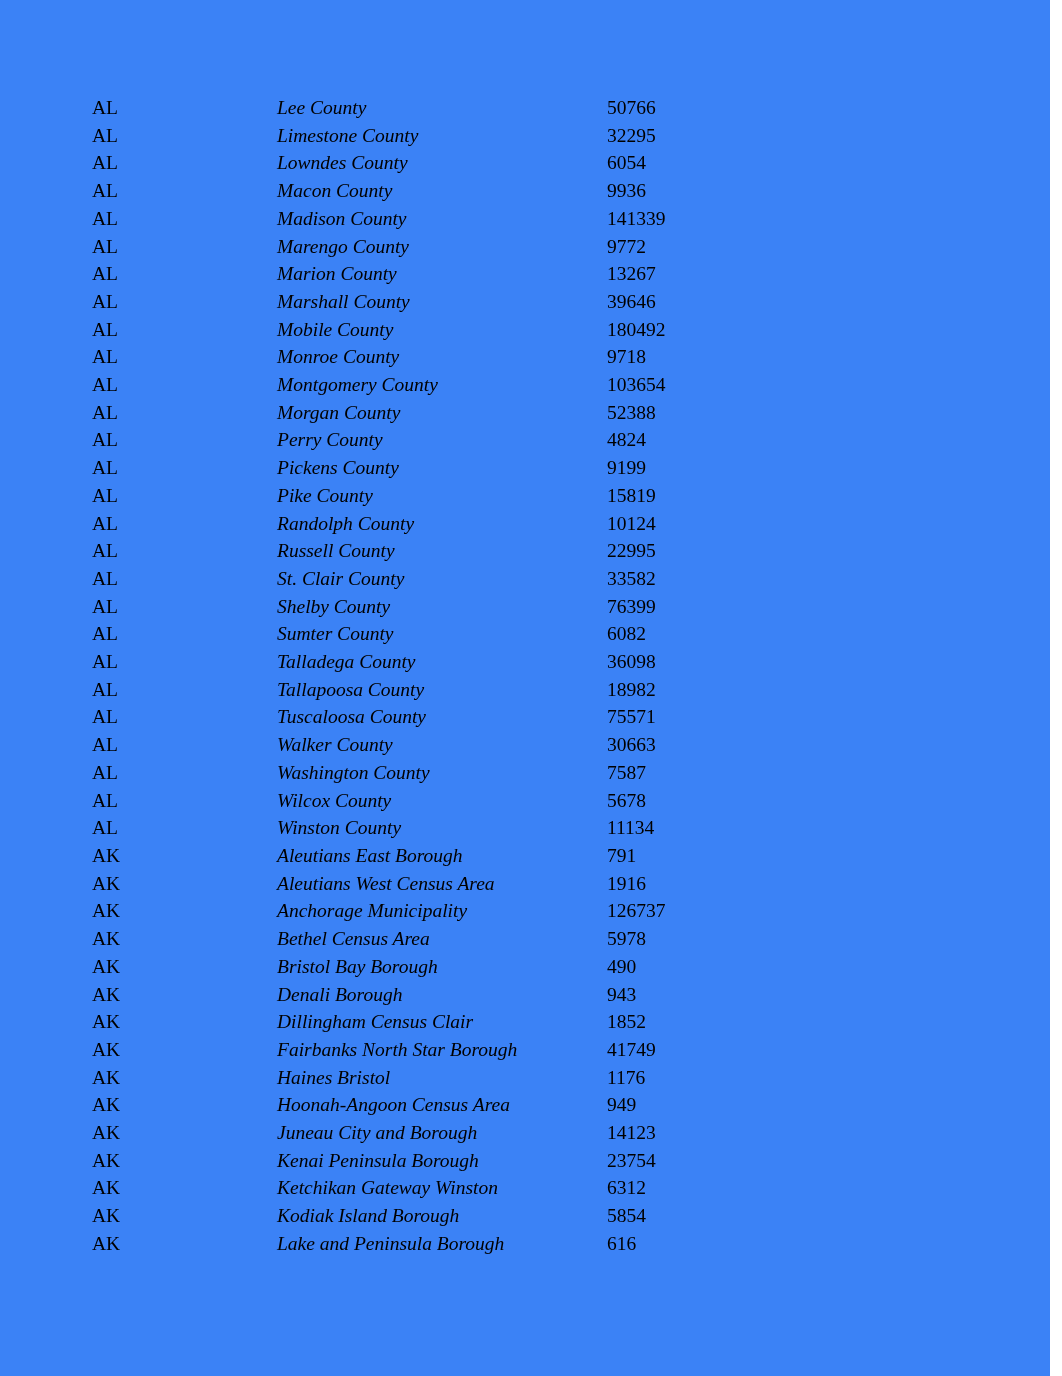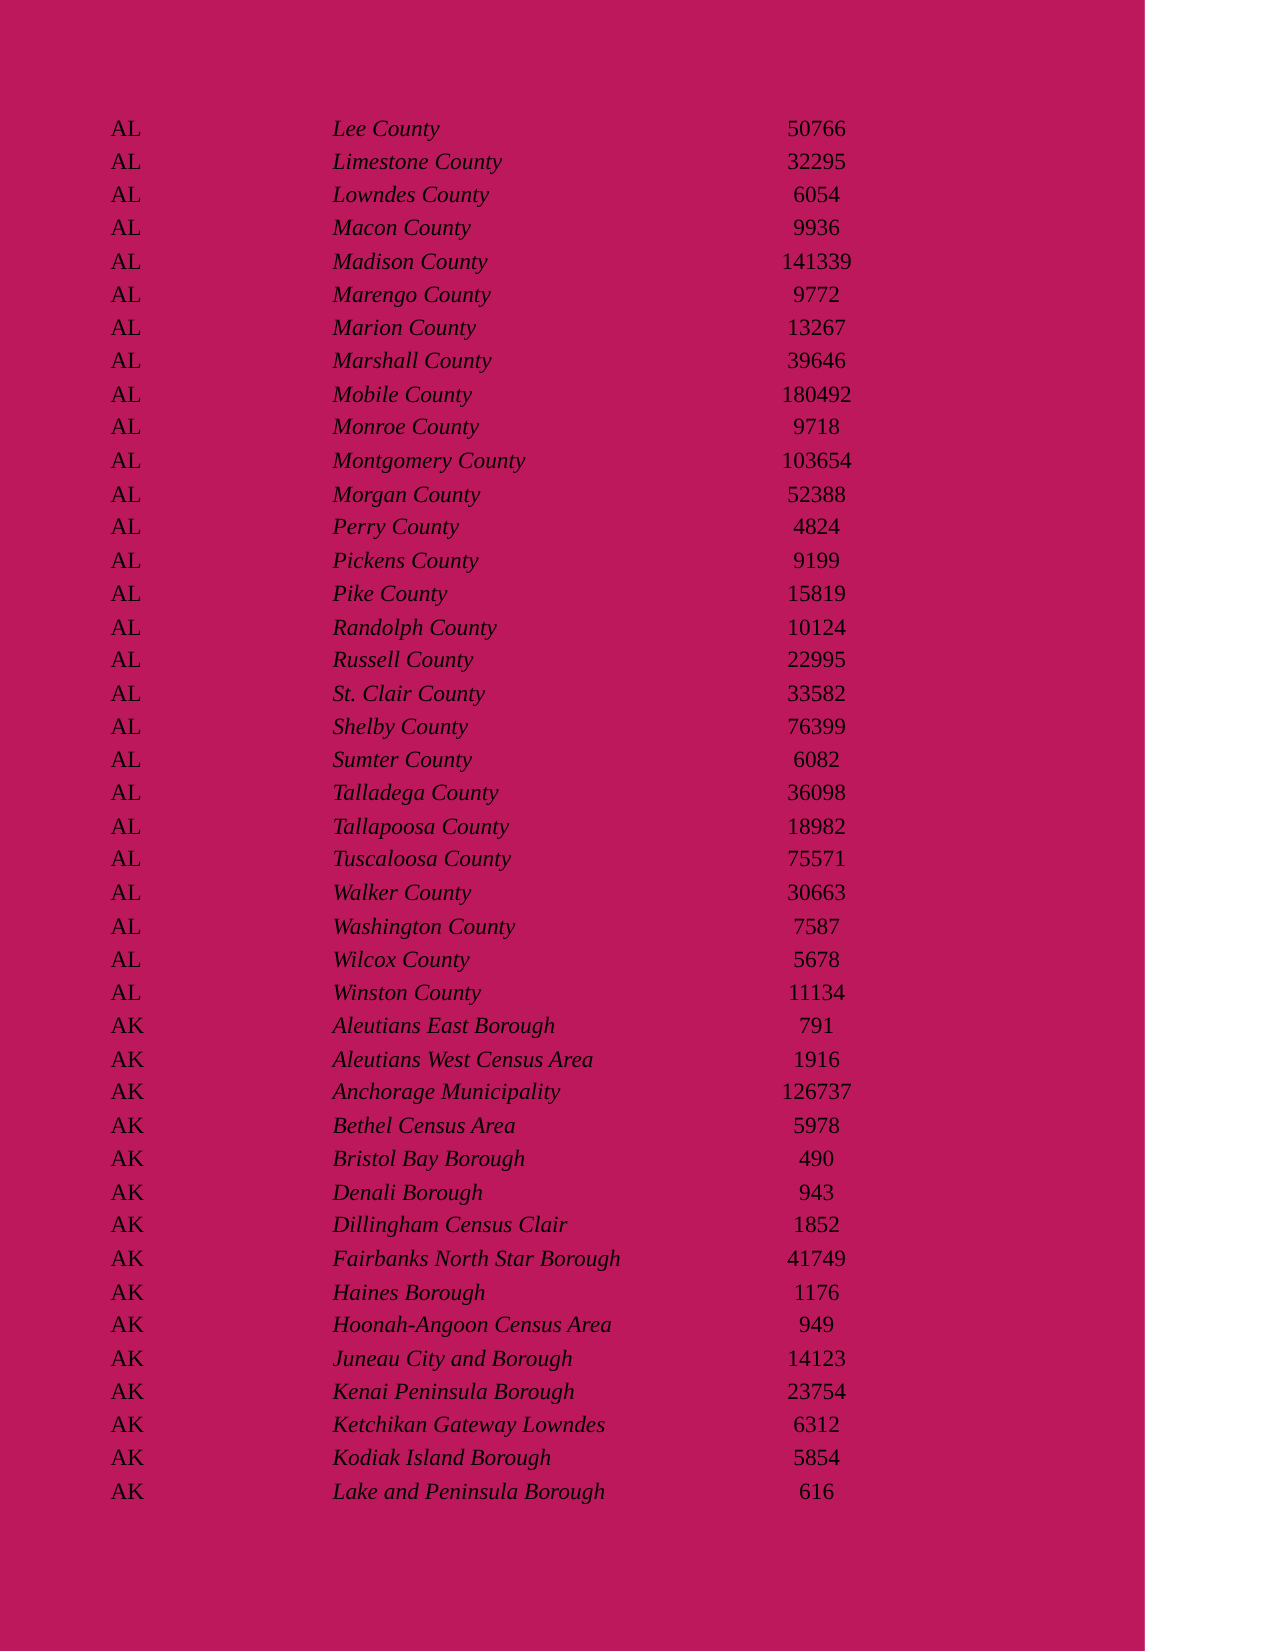--- a/index.html
+++ b/index.html
@@ -10,23 +10,23 @@
   }
   body {
     width: 1062px;
     height: 1376px;
     font-family: "Liberation Serif", "DejaVu Serif", serif;
     color: #000000;
     -webkit-font-smoothing: antialiased;
   }
   .page {
     position: relative;
-    width: 954px;
+    width: 1050px;
     height: 1376px;
-    background: #be185d;
+    background: #3b82f6;
     box-sizing: border-box;
     padding-left: 20px;
   }
   .table-wrap {
     position: absolute;
     left: 92px;
     top: 94px;
     width: 662px;
   }
   table.data-table {
@@ -51,21 +51,21 @@
     width: 185px;
     text-align: left;
   }
   td.col-county {
     width: 330px;
     text-align: left;
     font-style: italic;
   }
   td.col-value {
     width: 147px;
-    text-align: center;
+    text-align: left;
   }
 </style>
 </head>
 <body>
 
 <div class="page">
   <div class="table-wrap">
     <table class="data-table">
       <tbody>
           <tr>
@@ -238,41 +238,41 @@
             <td class="col-county">Dillingham Census Clair</td>
             <td class="col-value">1852</td>
           </tr>
           <tr>
             <td class="col-state">AK</td>
             <td class="col-county">Fairbanks North Star Borough</td>
             <td class="col-value">41749</td>
           </tr>
           <tr>
             <td class="col-state">AK</td>
-            <td class="col-county">Haines Borough</td>
+            <td class="col-county">Haines Bristol</td>
             <td class="col-value">1176</td>
           </tr>
           <tr>
             <td class="col-state">AK</td>
             <td class="col-county">Hoonah-Angoon Census Area</td>
             <td class="col-value">949</td>
           </tr>
           <tr>
             <td class="col-state">AK</td>
             <td class="col-county">Juneau City and Borough</td>
             <td class="col-value">14123</td>
           </tr>
           <tr>
             <td class="col-state">AK</td>
             <td class="col-county">Kenai Peninsula Borough</td>
             <td class="col-value">23754</td>
           </tr>
           <tr>
             <td class="col-state">AK</td>
-            <td class="col-county">Ketchikan Gateway Lowndes</td>
+            <td class="col-county">Ketchikan Gateway Winston</td>
             <td class="col-value">6312</td>
           </tr>
           <tr>
             <td class="col-state">AK</td>
             <td class="col-county">Kodiak Island Borough</td>
             <td class="col-value">5854</td>
           </tr>
           <tr>
             <td class="col-state">AK</td>
             <td class="col-county">Lake and Peninsula Borough</td>

